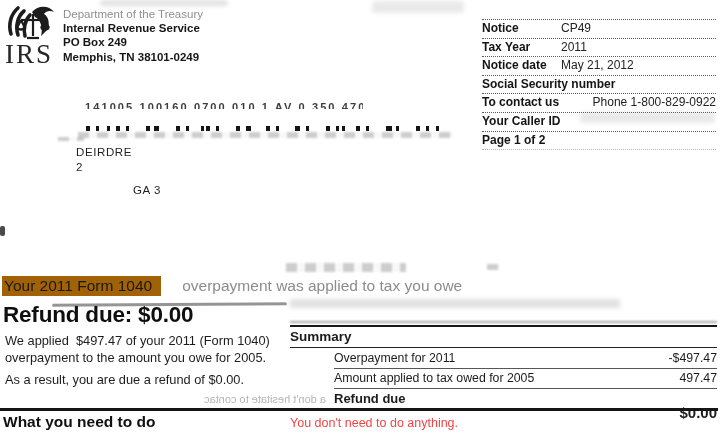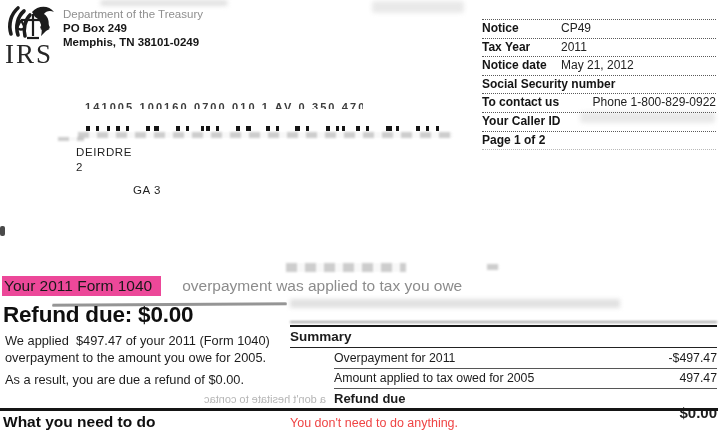--- a/index.html
+++ b/index.html
@@ -36,21 +36,21 @@
       repeating-linear-gradient(90deg,#151515 0 4px,transparent 4px 10px,#151515 10px 13px,transparent 13px 30px),
       repeating-linear-gradient(90deg,#151515 0 3px,transparent 3px 47px);
     background-position:0 0,21px 0;}
   .ghostline{height:6px;filter:blur(1.3px);opacity:.85;
     background:repeating-linear-gradient(90deg,rgba(148,148,148,.55) 0 11px,rgba(225,225,225,.25) 11px 19px);}
   .recipient{font-size:11.5px;letter-spacing:.6px;color:#1f1f1f;line-height:13px;padding-left:16px;}
   .edge-artifact{left:0;top:226px;width:5px;height:10px;background:#4a4a4a;filter:blur(.6px);border-radius:2px;}
 
   
   .subject{left:4px;top:277px;font-size:15.5px;white-space:nowrap;}
-  .subject .strong{color:#191919;background:#ec4899;padding:1px 9px 2px 2px;margin-left:-2px;}
+  .subject .strong{color:#191919;background:#a16207;padding:1px 9px 2px 2px;margin-left:-2px;}
   .subject .rest{color:#8c8c8c;margin-left:21px;}
   .smear-dark{left:52px;top:303px;width:235px;height:3px;background:#4f4f4f;opacity:.6;
               filter:blur(.6px);transform:rotate(-.35deg);border-radius:2px;}
   .smear-light{left:290px;top:299px;width:330px;height:9px;background:#dcdcdc;filter:blur(2px);opacity:.85;}
   .headline{left:3px;top:302px;font-size:22.5px;font-weight:700;letter-spacing:-.2px;color:#0f0f0f;}
   .bodytext{left:5px;top:332px;font-size:12.8px;line-height:17.2px;color:#1d1d1d;}
   .bodyline{white-space:pre;}
   .par2{margin-top:5px;}
   .ghost-text{color:#b5b5b5;filter:blur(.7px);transform:scaleX(-1);font-size:11px;white-space:nowrap;}
 
@@ -94,20 +94,21 @@
           <path d="M40 16 L36 24 M40 16 L44 24 M36 24 Q40 27 44 24"></path>
           <path d="M22 34 L34 34"></path>
         </g>
       </svg>
     </span>
     <div class="logo-irs-text">IRS</div>
   </div>
 
   <div class="abs agency">
     <div class="dept">Department of the Treasury</div>
+    <div class="black">Internal Revenue Service</div>
     <div class="black">PO Box 249</div>
     <div class="black">Memphis, TN 38101-0249</div>
   </div>
 
   <div class="abs notice-table">
     <div class="nrow">
       <span class="nlabel">Notice</span>
       <span class="nvalue">CP49</span>
     </div>
     <div class="nrow">

